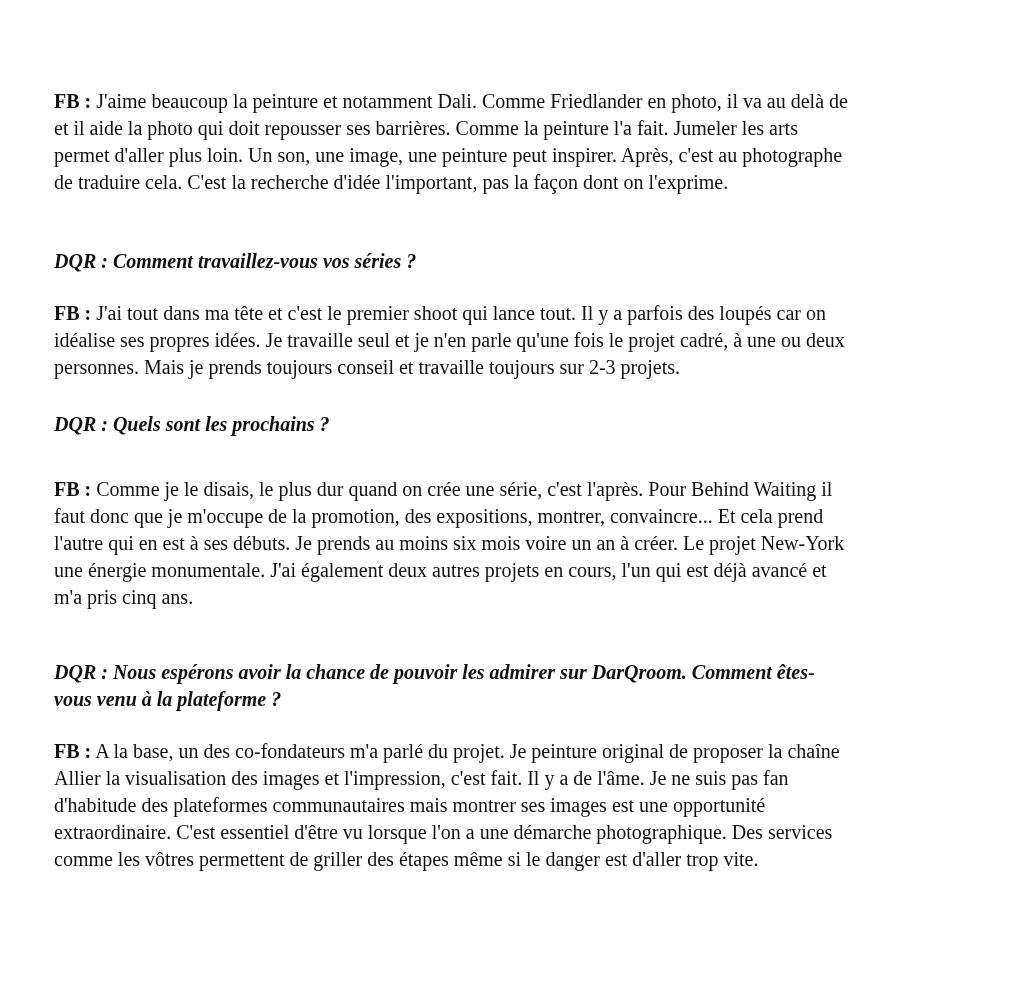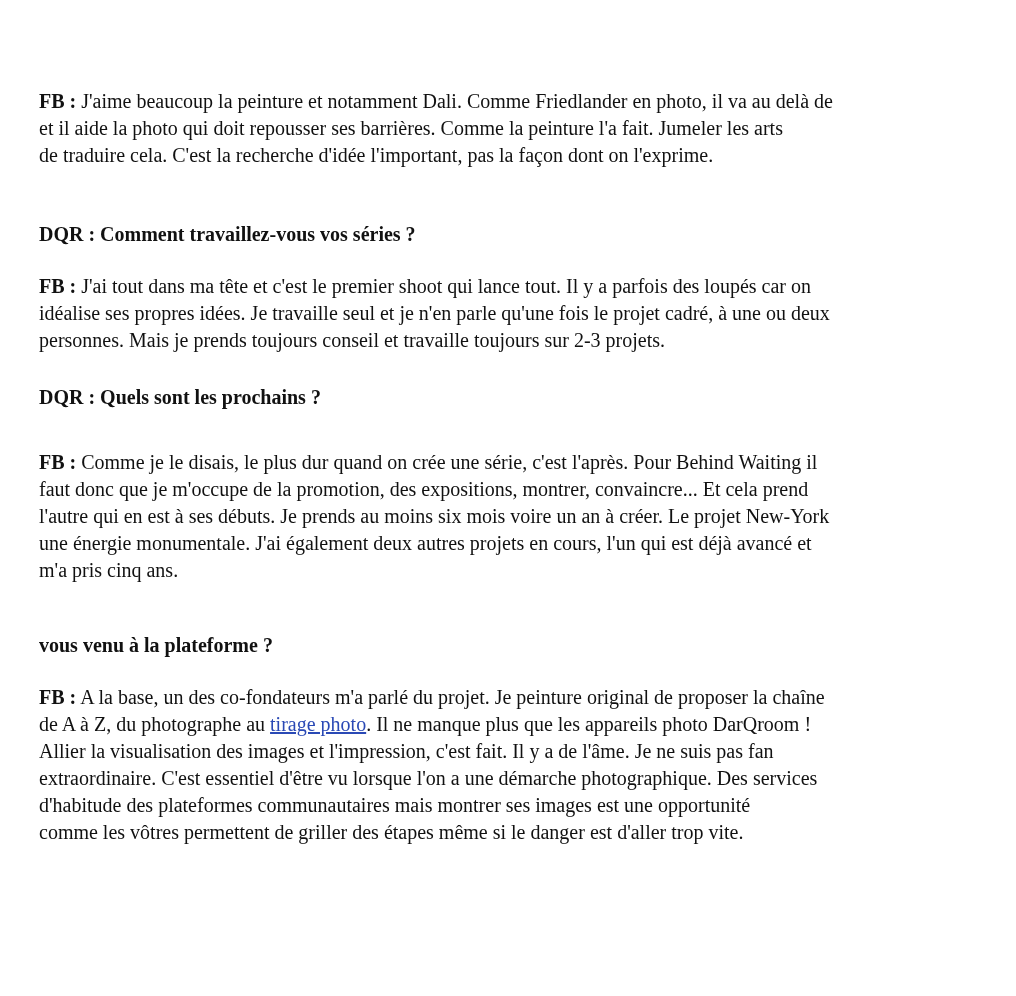--- a/index.html
+++ b/index.html
@@ -3,41 +3,42 @@
 <meta charset="utf-8">
 <style>
   html, body { margin: 0; padding: 0; background: #ffffff; }
   body {
     width: 1016px; height: 996px; overflow: hidden;
     font-family: "Liberation Serif", "DejaVu Serif", serif;
     color: #111111;
     font-size: 20px;
     line-height: 27px;
   }
-  .content { position: absolute; left: 39px; top: 88px; width: 960px; }
+  .content { position: absolute; left: 54px; top: 88px; width: 960px; }
   p { margin: 0; white-space: nowrap; }
   .label { font-weight: bold; }
-  .q { font-weight: bold; }
+  .q { font-weight: bold; font-style: italic; }
   a.link { color: #2a49b5; text-decoration: underline; }
   .line { display: block; }
   #p1 { margin-bottom: 52px; }
   #q1 { margin-bottom: 25px; }
   #p2 { margin-bottom: 30px; }
   #q2 { margin-bottom: 38px; }
   #p3 { margin-bottom: 48px; }
   #q3 { margin-bottom: 25px; }
 </style>
 </head>
 <body>
 
 <div class="content">
 
   <p id="p1">
     <span class="line"><span class="label">FB :</span> <span>J'aime beaucoup la peinture et notamment Dali. Comme Friedlander en photo, il va au delà de</span></span>
     <span class="line">et il aide la photo qui doit repousser ses barrières. Comme la peinture l'a fait. Jumeler les arts</span>
+    <span class="line">permet d'aller plus loin. Un son, une image, une peinture peut inspirer. Après, c'est au photographe</span>
     <span class="line">de traduire cela. C'est la recherche d'idée l'important, pas la façon dont on l'exprime.</span>
   </p>
 
   <p id="q1" class="q">
     <span>DQR :</span> <span>Comment travaillez-vous vos séries ?</span>
   </p>
 
   <p id="p2">
     <span class="line"><span class="label">FB :</span> <span>J'ai tout dans ma tête et c'est le premier shoot qui lance tout. Il y a parfois des loupés car on</span></span>
     <span class="line">idéalise ses propres idées. Je travaille seul et je n'en parle qu'une fois le projet cadré, à une ou deux</span>
@@ -50,25 +51,25 @@
 
   <p id="p3">
     <span class="line"><span class="label">FB :</span> <span>Comme je le disais, le plus dur quand on crée une série, c'est l'après. Pour Behind Waiting il</span></span>
     <span class="line">faut donc que je m'occupe de la promotion, des expositions, montrer, convaincre... Et cela prend</span>
     <span class="line">l'autre qui en est à ses débuts. Je prends au moins six mois voire un an à créer. Le projet New-York</span>
     <span class="line">une énergie monumentale. J'ai également deux autres projets en cours, l'un qui est déjà avancé et</span>
     <span class="line">m'a pris cinq ans.</span>
   </p>
 
   <p id="q3" class="q">
+    <span class="line"><span>DQR :</span> <span>Nous espérons avoir la chance de pouvoir les admirer sur DarQroom. Comment êtes-</span></span>
     <span class="line">vous venu à la plateforme ?</span>
   </p>
 
   <p id="p4">
     <span class="line"><span class="label">FB :</span> <span>A la base, un des co-fondateurs m'a parlé du projet. Je peinture original de proposer la chaîne</span></span>
-    <span class="line"><span>de A à Z, du photographe au </span><a class="link" href="#">tirage photo</a><span>. Il ne manque plus que les appareils photo DarQroom !</span></span>
     <span class="line">Allier la visualisation des images et l'impression, c'est fait. Il y a de l'âme. Je ne suis pas fan</span>
+    <span class="line">d'habitude des plateformes communautaires mais montrer ses images est une opportunité</span>
     <span class="line">extraordinaire. C'est essentiel d'être vu lorsque l'on a une démarche photographique. Des services</span>
-    <span class="line">d'habitude des plateformes communautaires mais montrer ses images est une opportunité</span>
     <span class="line">comme les vôtres permettent de griller des étapes même si le danger est d'aller trop vite.</span>
   </p>
 
 </div>
 
 </body></html>

